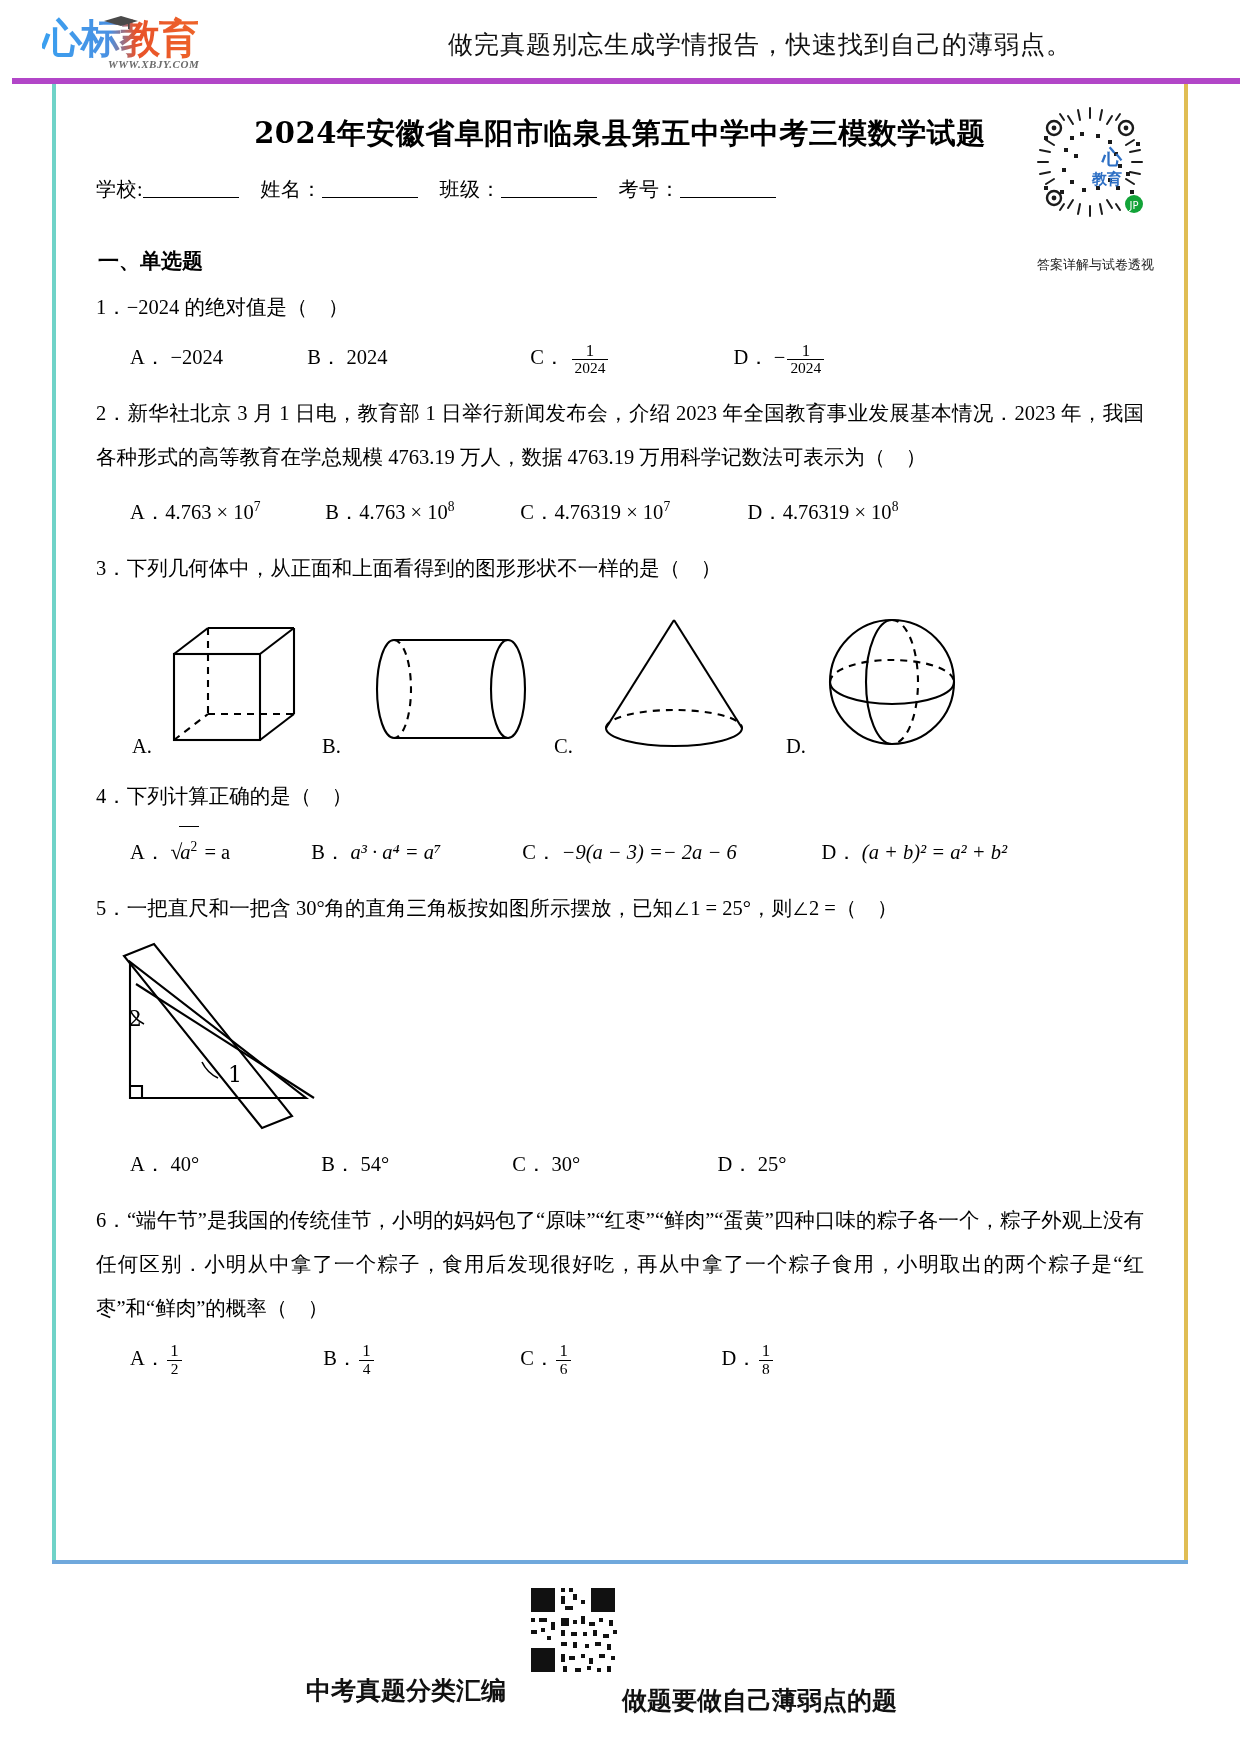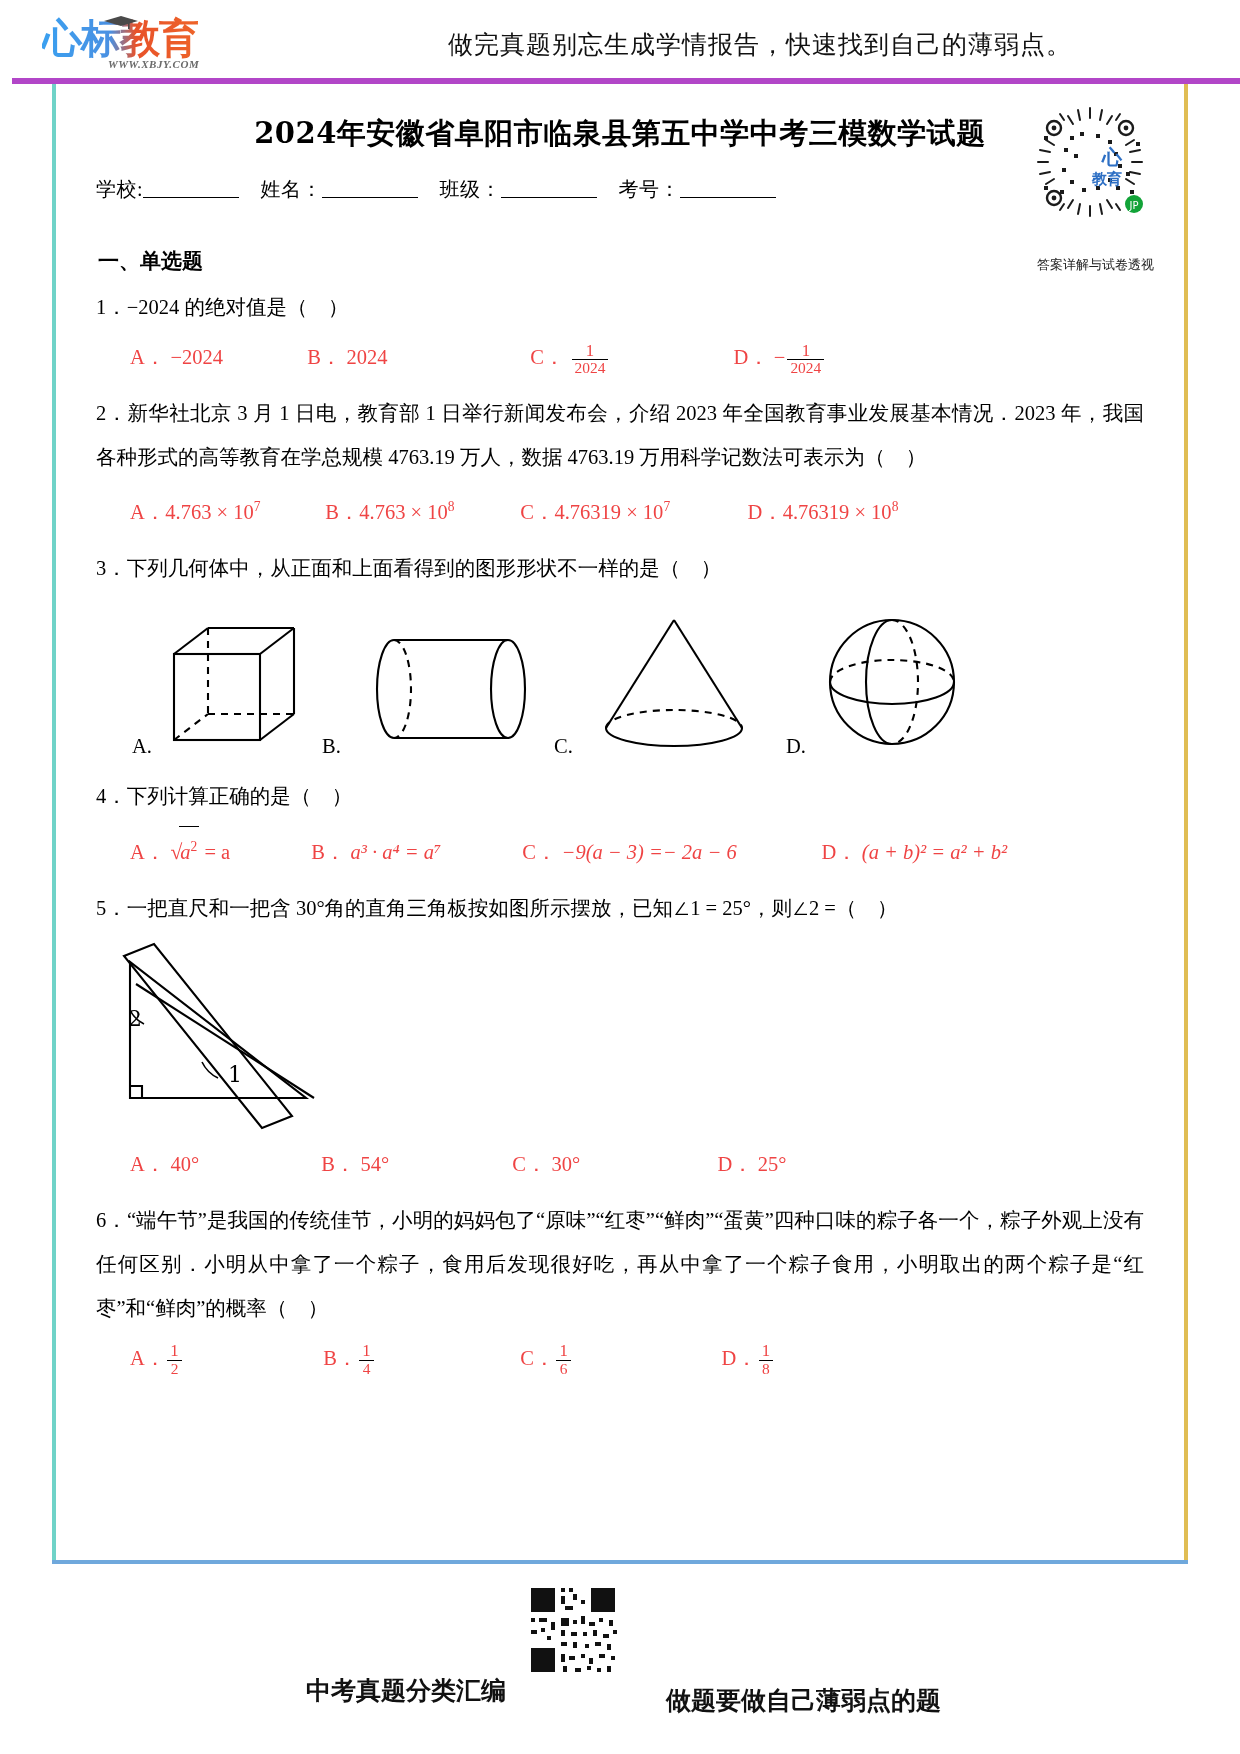--- a/index.html
+++ b/index.html
@@ -106,21 +106,21 @@
     margin-top:14px;
     text-align:justify;
   }
   .q.first { margin-top:10px; }
 
   .opts {
     font-size:20.5px;
     line-height:40px;
     margin-top:8px;
     padding-left:34px;
-    color:#ef4444;
+    color:#000000;
     white-space:nowrap;
   }
   .opts .o { display:inline-block; }
   .mi { font-style:italic; font-family:"Liberation Serif", serif; }
 
   
   .frac {
     display:inline-block; vertical-align:-0.55em;
     text-align:center; line-height:1.05; font-size:0.82em;
     margin:0 2px;
@@ -148,21 +148,21 @@
   }
   .footqr { position:absolute; left:527px; top:-10px; width:92px; height:92px; }
   .footleft {
     position:absolute; left:306px; top:80px;
     font-family:"DejaVu Serif", serif; font-weight:bold;
     font-size:25px; color:#111; white-space:nowrap;
   }
   .footright {
     position:absolute; left:622px; top:90px;
     font-family:"DejaVu Serif", serif; font-weight:bold;
-    font-size:25px; color:#111; white-space:nowrap;margin-left:44px;
+    font-size:25px; color:#111; white-space:nowrap;
   }
 </style>
 </head>
 <body>
 
 <div class="topbar">
   <div class="logo">
     <div class="logo-text">心标教育</div>
     <svg class="logo-cap" viewBox="0 0 34 14">
       <polygon points="17,0 34,5 17,10 0,5" fill="#4a4a4a"></polygon>

